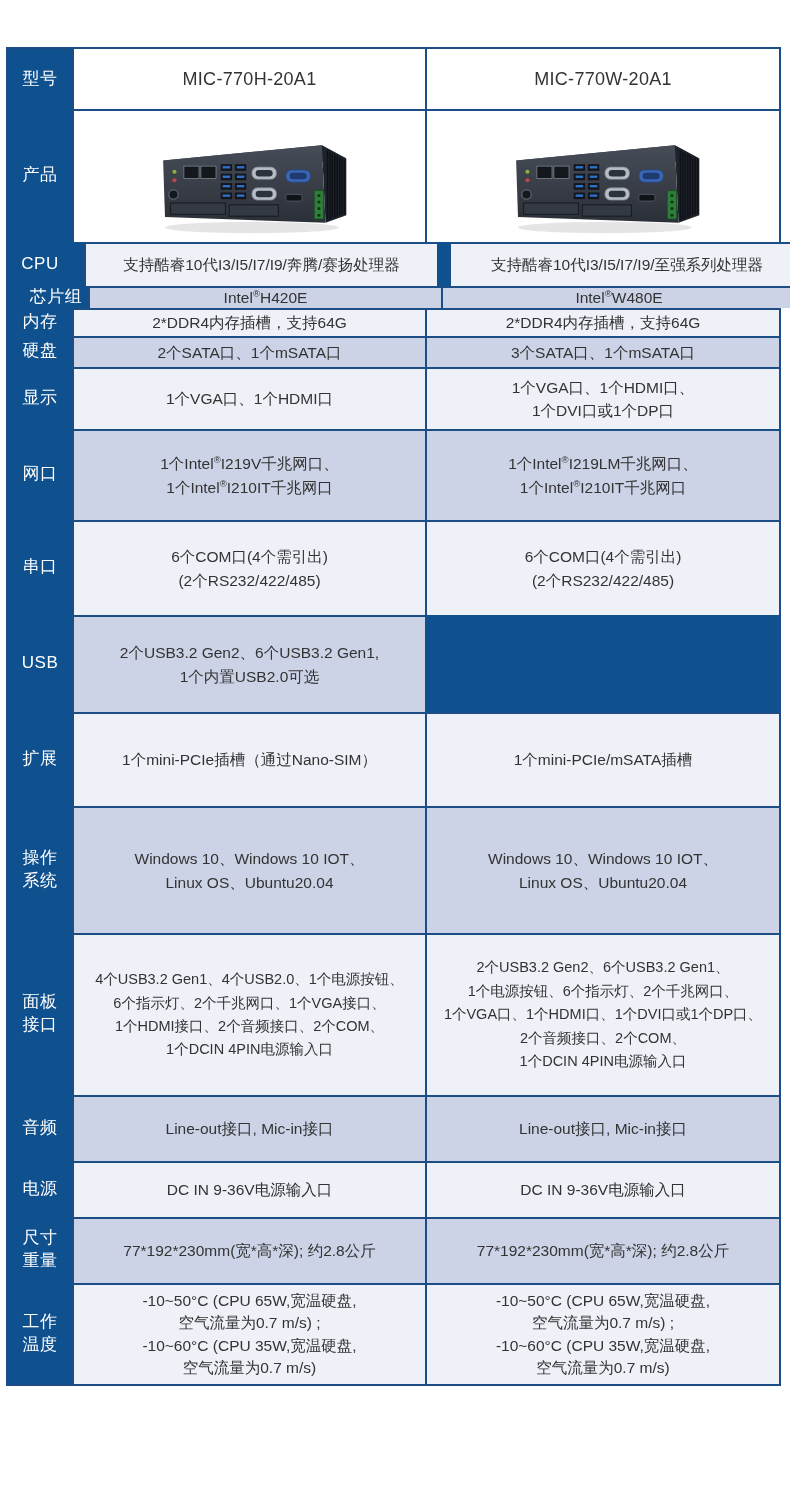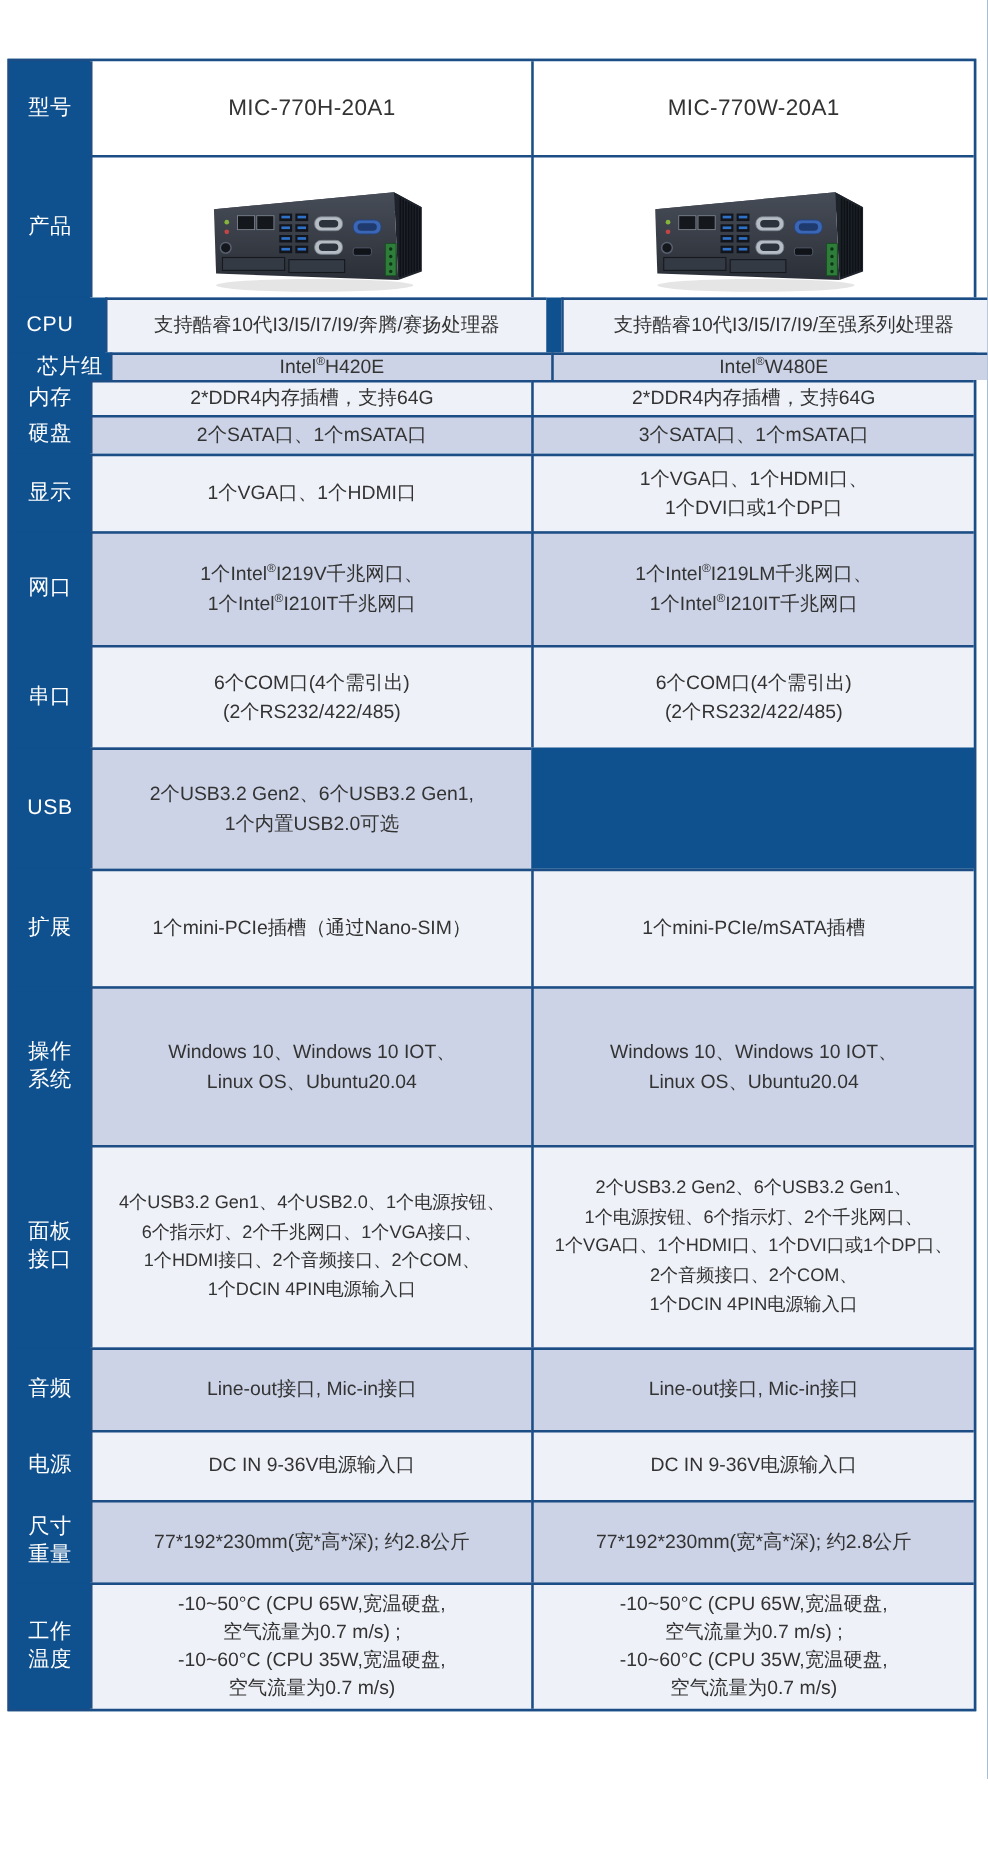--- a/index.html
+++ b/index.html
@@ -73,32 +73,32 @@
   .row-panel-io .cell.content{font-size:14.5px;line-height:1.62;}
   .row-temperature .cell.content{line-height:1.45;justify-content:center;}
   sup.reg{font-size:0.62em;vertical-align:super;line-height:0;}
   .product-wrap{display:flex;align-items:center;justify-content:center;}
 </style>
 </head>
 <body>
 
 <div class="page">
   <div class="spec-table" id="spec-table">
-      <div class="row row-model" style="height: 75px;">
+      <div class="row row-model" style="height: 60px;">
         <div class="cell head">
           <div class="head-line">型号</div>
         </div>
         <div class="cell content tint-white colm">
           <div class="line">MIC-770H-20A1</div>
         </div>
         <div class="cell content tint-white colr">
           <div class="line">MIC-770W-20A1</div>
         </div>
       </div>
-      <div class="row row-product" style="height: 114px;">
+      <div class="row row-product" style="height: 133px;">
         <div class="cell head">
           <div class="head-line">产品</div>
         </div>
         <div class="cell content tint-white colm product-wrap">
           <svg viewBox="0 0 220 126" width="208" height="119">
             <defs>
               <linearGradient id="gBody" x1="0" y1="0" x2="0" y2="1">
                 <stop offset="0" stop-color="#474d58"></stop>
                 <stop offset="1" stop-color="#2b2f37"></stop>
               </linearGradient>
@@ -274,21 +274,21 @@
         </div>
         <div class="cell content tint-blue colm">
           <div class="line">1个Intel<sup class="reg">®</sup>I219V千兆网口、</div>
           <div class="line">1个Intel<sup class="reg">®</sup>I210IT千兆网口</div>
         </div>
         <div class="cell content tint-blue colr">
           <div class="line">1个Intel<sup class="reg">®</sup>I219LM千兆网口、</div>
           <div class="line">1个Intel<sup class="reg">®</sup>I210IT千兆网口</div>
         </div>
       </div>
-      <div class="row row-serial" style="height: 82px;">
+      <div class="row row-serial" style="height: 95px;">
         <div class="cell head">
           <div class="head-line">串口</div>
         </div>
         <div class="cell content tint-light colm">
           <div class="line">6个COM口(4个需引出)</div>
           <div class="line">(2个RS232/422/485)</div>
         </div>
         <div class="cell content tint-light colr">
           <div class="line">6个COM口(4个需引出)</div>
           <div class="line">(2个RS232/422/485)</div>

